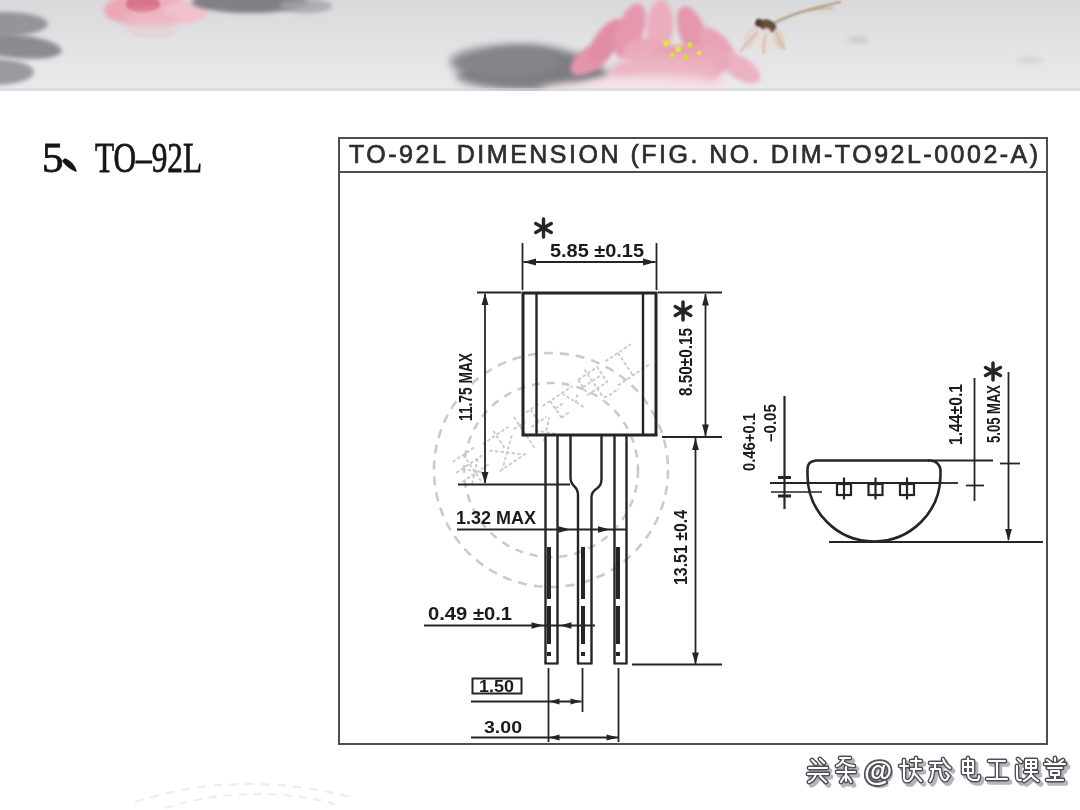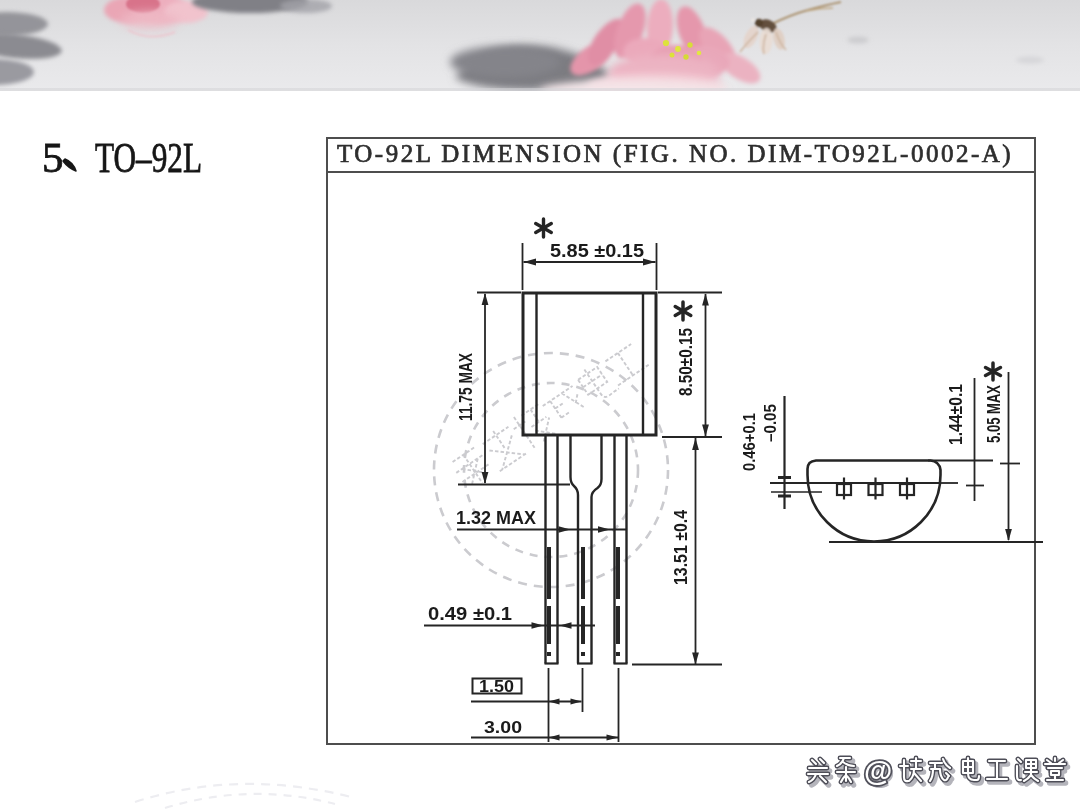--- a/index.html
+++ b/index.html
@@ -1,19 +1,19 @@
 <!DOCTYPE html>
 <html><head>
 <meta charset="utf-8">
 <style>
   html,body{margin:0;padding:0;width:1080px;height:810px;background:#ffffff;overflow:hidden;}
   body{font-family:"Liberation Sans", sans-serif;position:relative;}
   #banner{position:absolute;left:0;top:0;width:1080px;height:91px;}
   #heading{position:absolute;left:40px;top:136px;width:280px;height:46px;}
-  #box{position:absolute;left:326px;top:137px;width:706px;height:604px;border:2px solid #4e4e4e;background:transparent;font-family:Liberation Serif, serif;}
+  #box{position:absolute;left:338px;top:137px;width:706px;height:604px;border:2px solid #4e4e4e;background:transparent;}
   #boxtitle{height:32px;border-bottom:2px solid #4e4e4e;font-size:25px;font-weight:normal;-webkit-text-stroke:0.7px #2e2e2e;color:#2e2e2e;letter-spacing:2.5px;padding-left:9px;line-height:30px;white-space:nowrap;}
   #draw{position:absolute;left:0;top:0;width:1080px;height:810px;}
   #footer{position:absolute;left:0;top:0;width:1080px;height:810px;}
 </style>
 </head>
 <body>
 <svg id="banner" viewBox="0 0 1080 91" xmlns="http://www.w3.org/2000/svg">
   <defs>
     <linearGradient id="bg" x1="0" y1="0" x2="0" y2="1">
       <stop offset="0" stop-color="#d9d9db"></stop>

